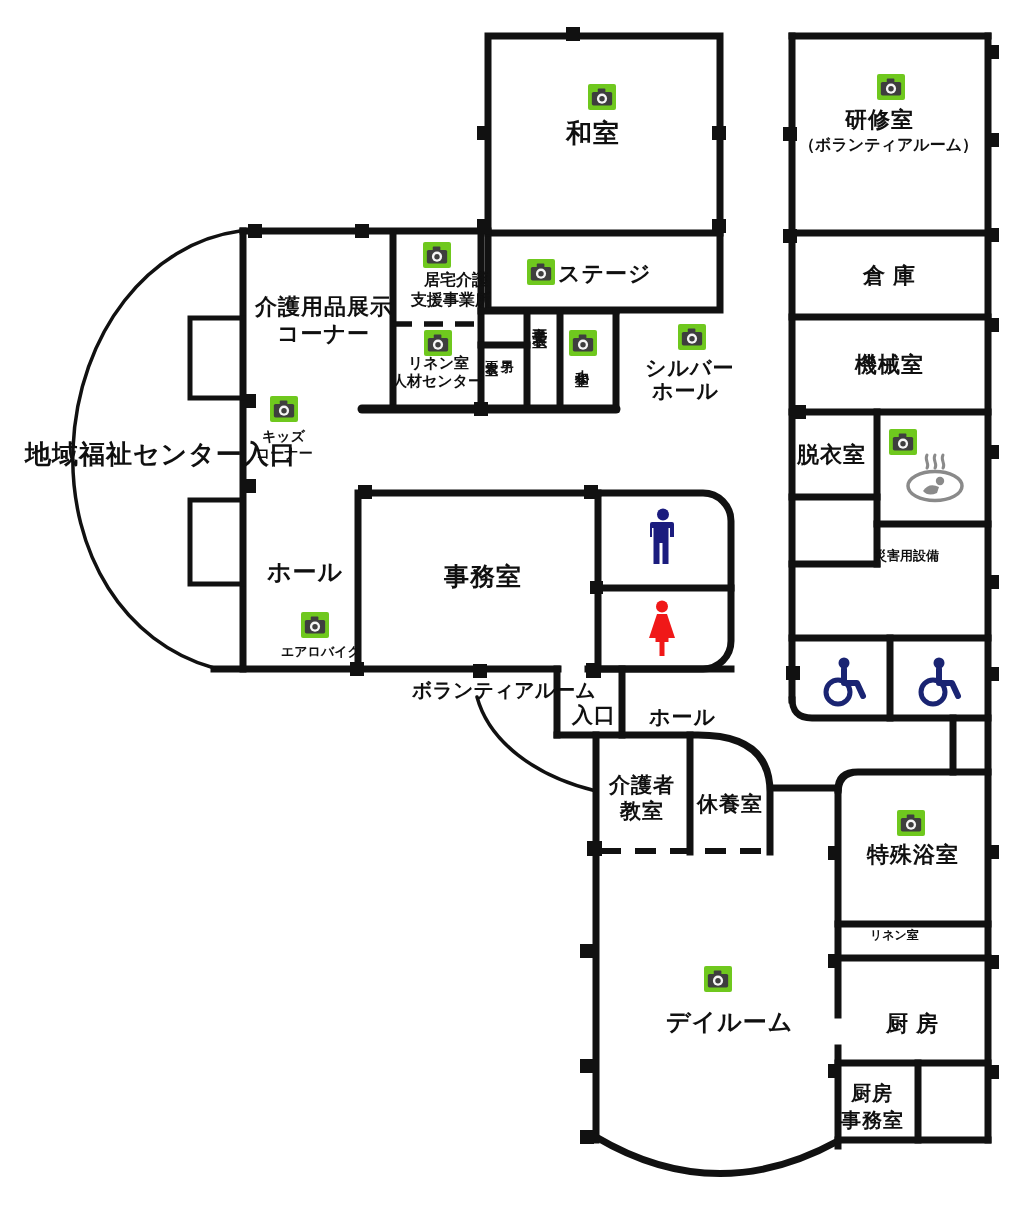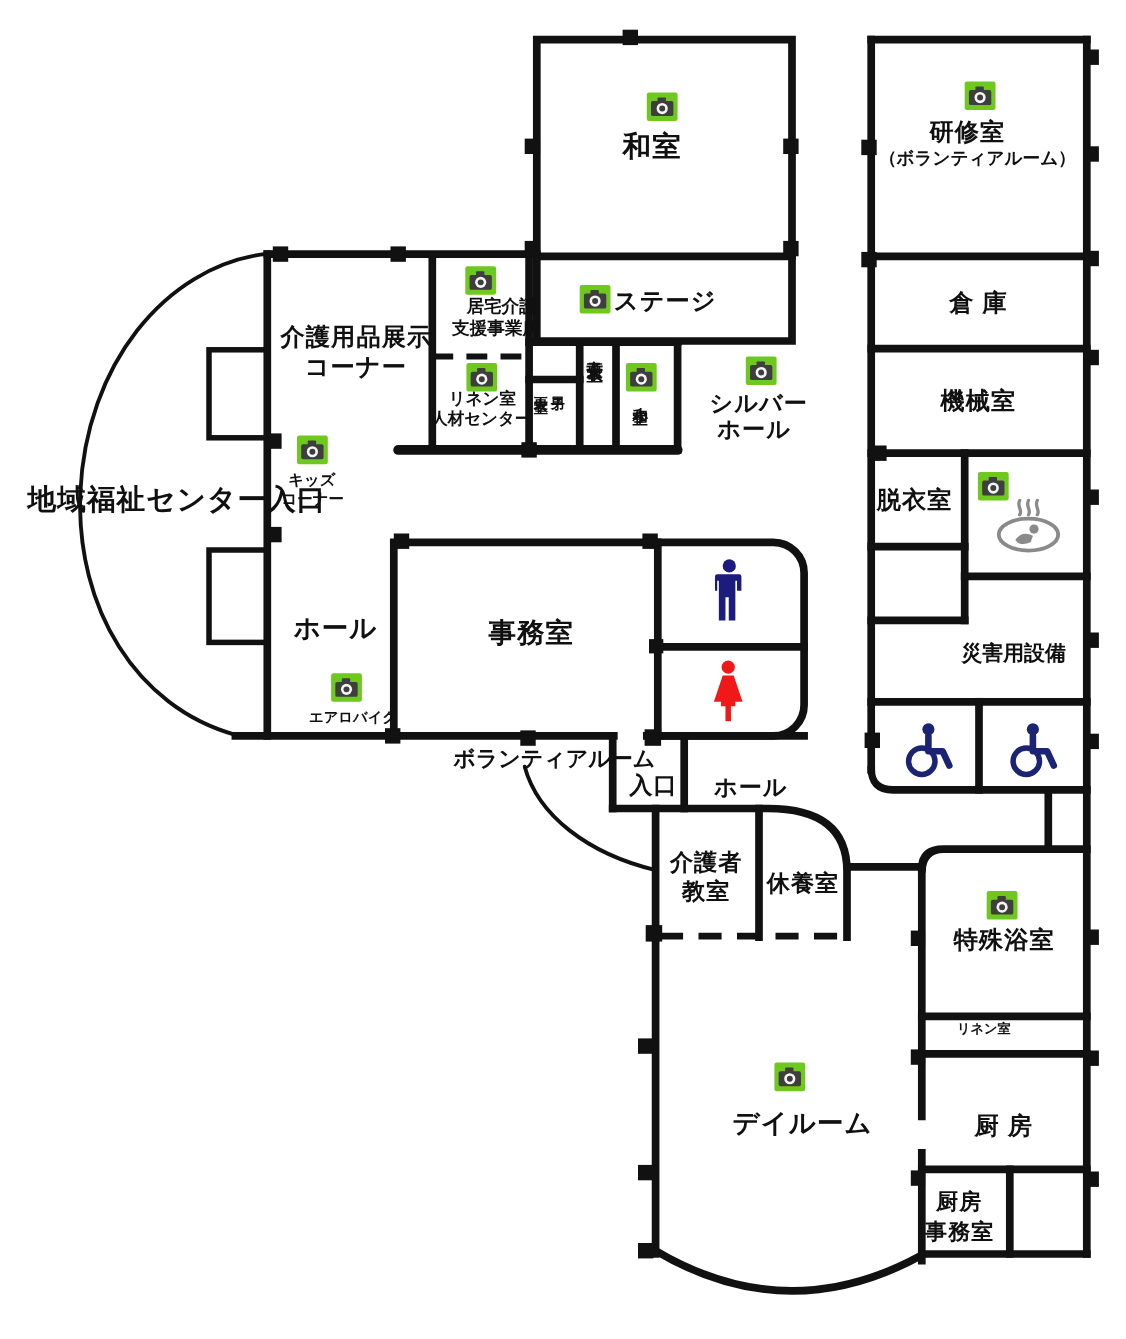--- a/index.html
+++ b/index.html
@@ -269,21 +269,21 @@
     </svg>
   </div>
 
   <div class="lbl" style="left:566px;top:118px;font-size:26px">和室</div>
   <div class="lbl" style="left:558px;top:261px;font-size:22px">ステージ</div>
   <div class="lbl" style="left:845px;top:107px;font-size:22px">研修室</div>
   <div class="lbl" style="left:799px;top:136px;font-size:16px;letter-spacing:0">（ボランティアルーム）</div>
   <div class="lbl" style="left:863px;top:263px;font-size:22px">倉 庫</div>
   <div class="lbl" style="left:855px;top:352px;font-size:22px">機械室</div>
   <div class="lbl" style="left:797px;top:442px;font-size:22px">脱衣室</div>
-  <div class="lbl" style="left:874px;top:584px;font-size:19px;letter-spacing:0">災害用設備</div>
+  <div class="lbl" style="left:874px;top:548px;font-size:13px;letter-spacing:0">災害用設備</div>
   <div class="lbl" style="left:255px;top:294px;font-size:22px">介護用品展示</div>
   <div class="lbl" style="left:277px;top:321px;font-size:22px">コーナー</div>
   <div class="lbl" style="left:424px;top:271px;font-size:16px;letter-spacing:0">居宅介護</div>
   <div class="lbl" style="left:411px;top:291px;font-size:16px;letter-spacing:0">支援事業所</div>
   <div class="lbl" style="left:408px;top:354px;font-size:15px;letter-spacing:0">リネン室</div>
   <div class="lbl" style="left:392px;top:372px;font-size:15px;letter-spacing:0">人材センター</div>
   <div class="lbl vtext vcols" style="left:484px;top:350px;font-size:13px;letter-spacing:1px;height:58px">
     <span>男子</span>
     <span>更衣室</span>
   </div>

